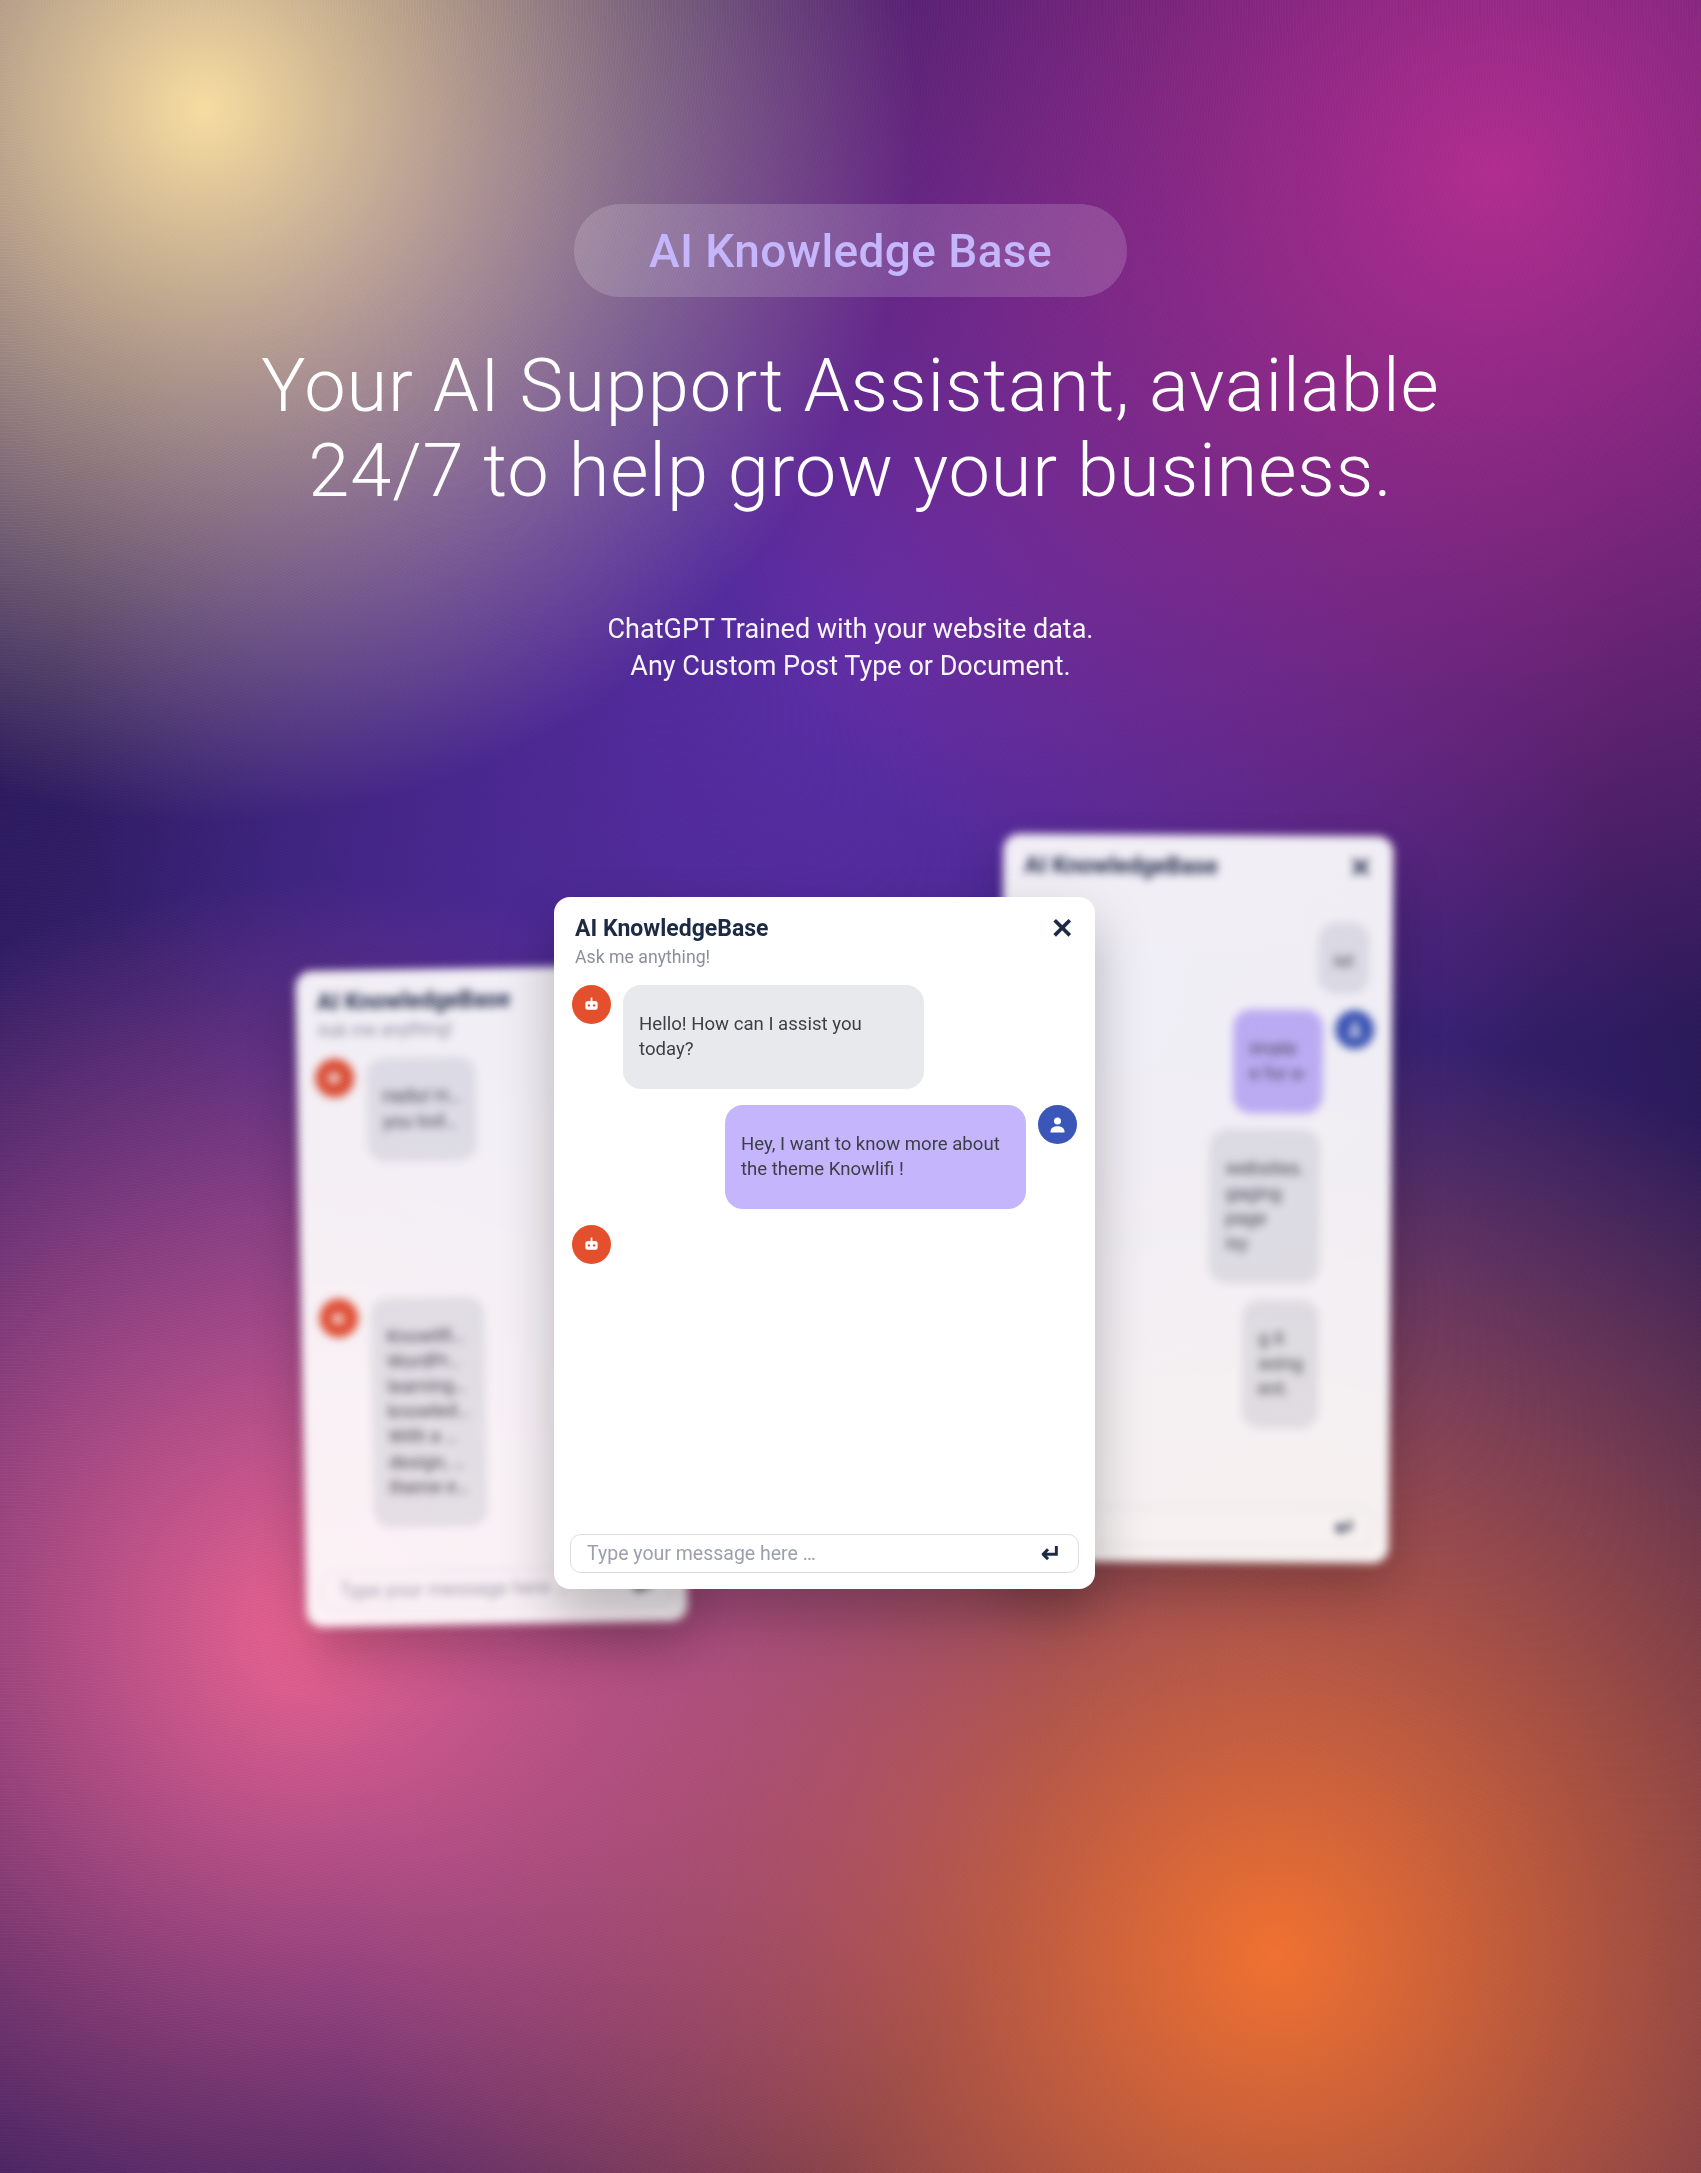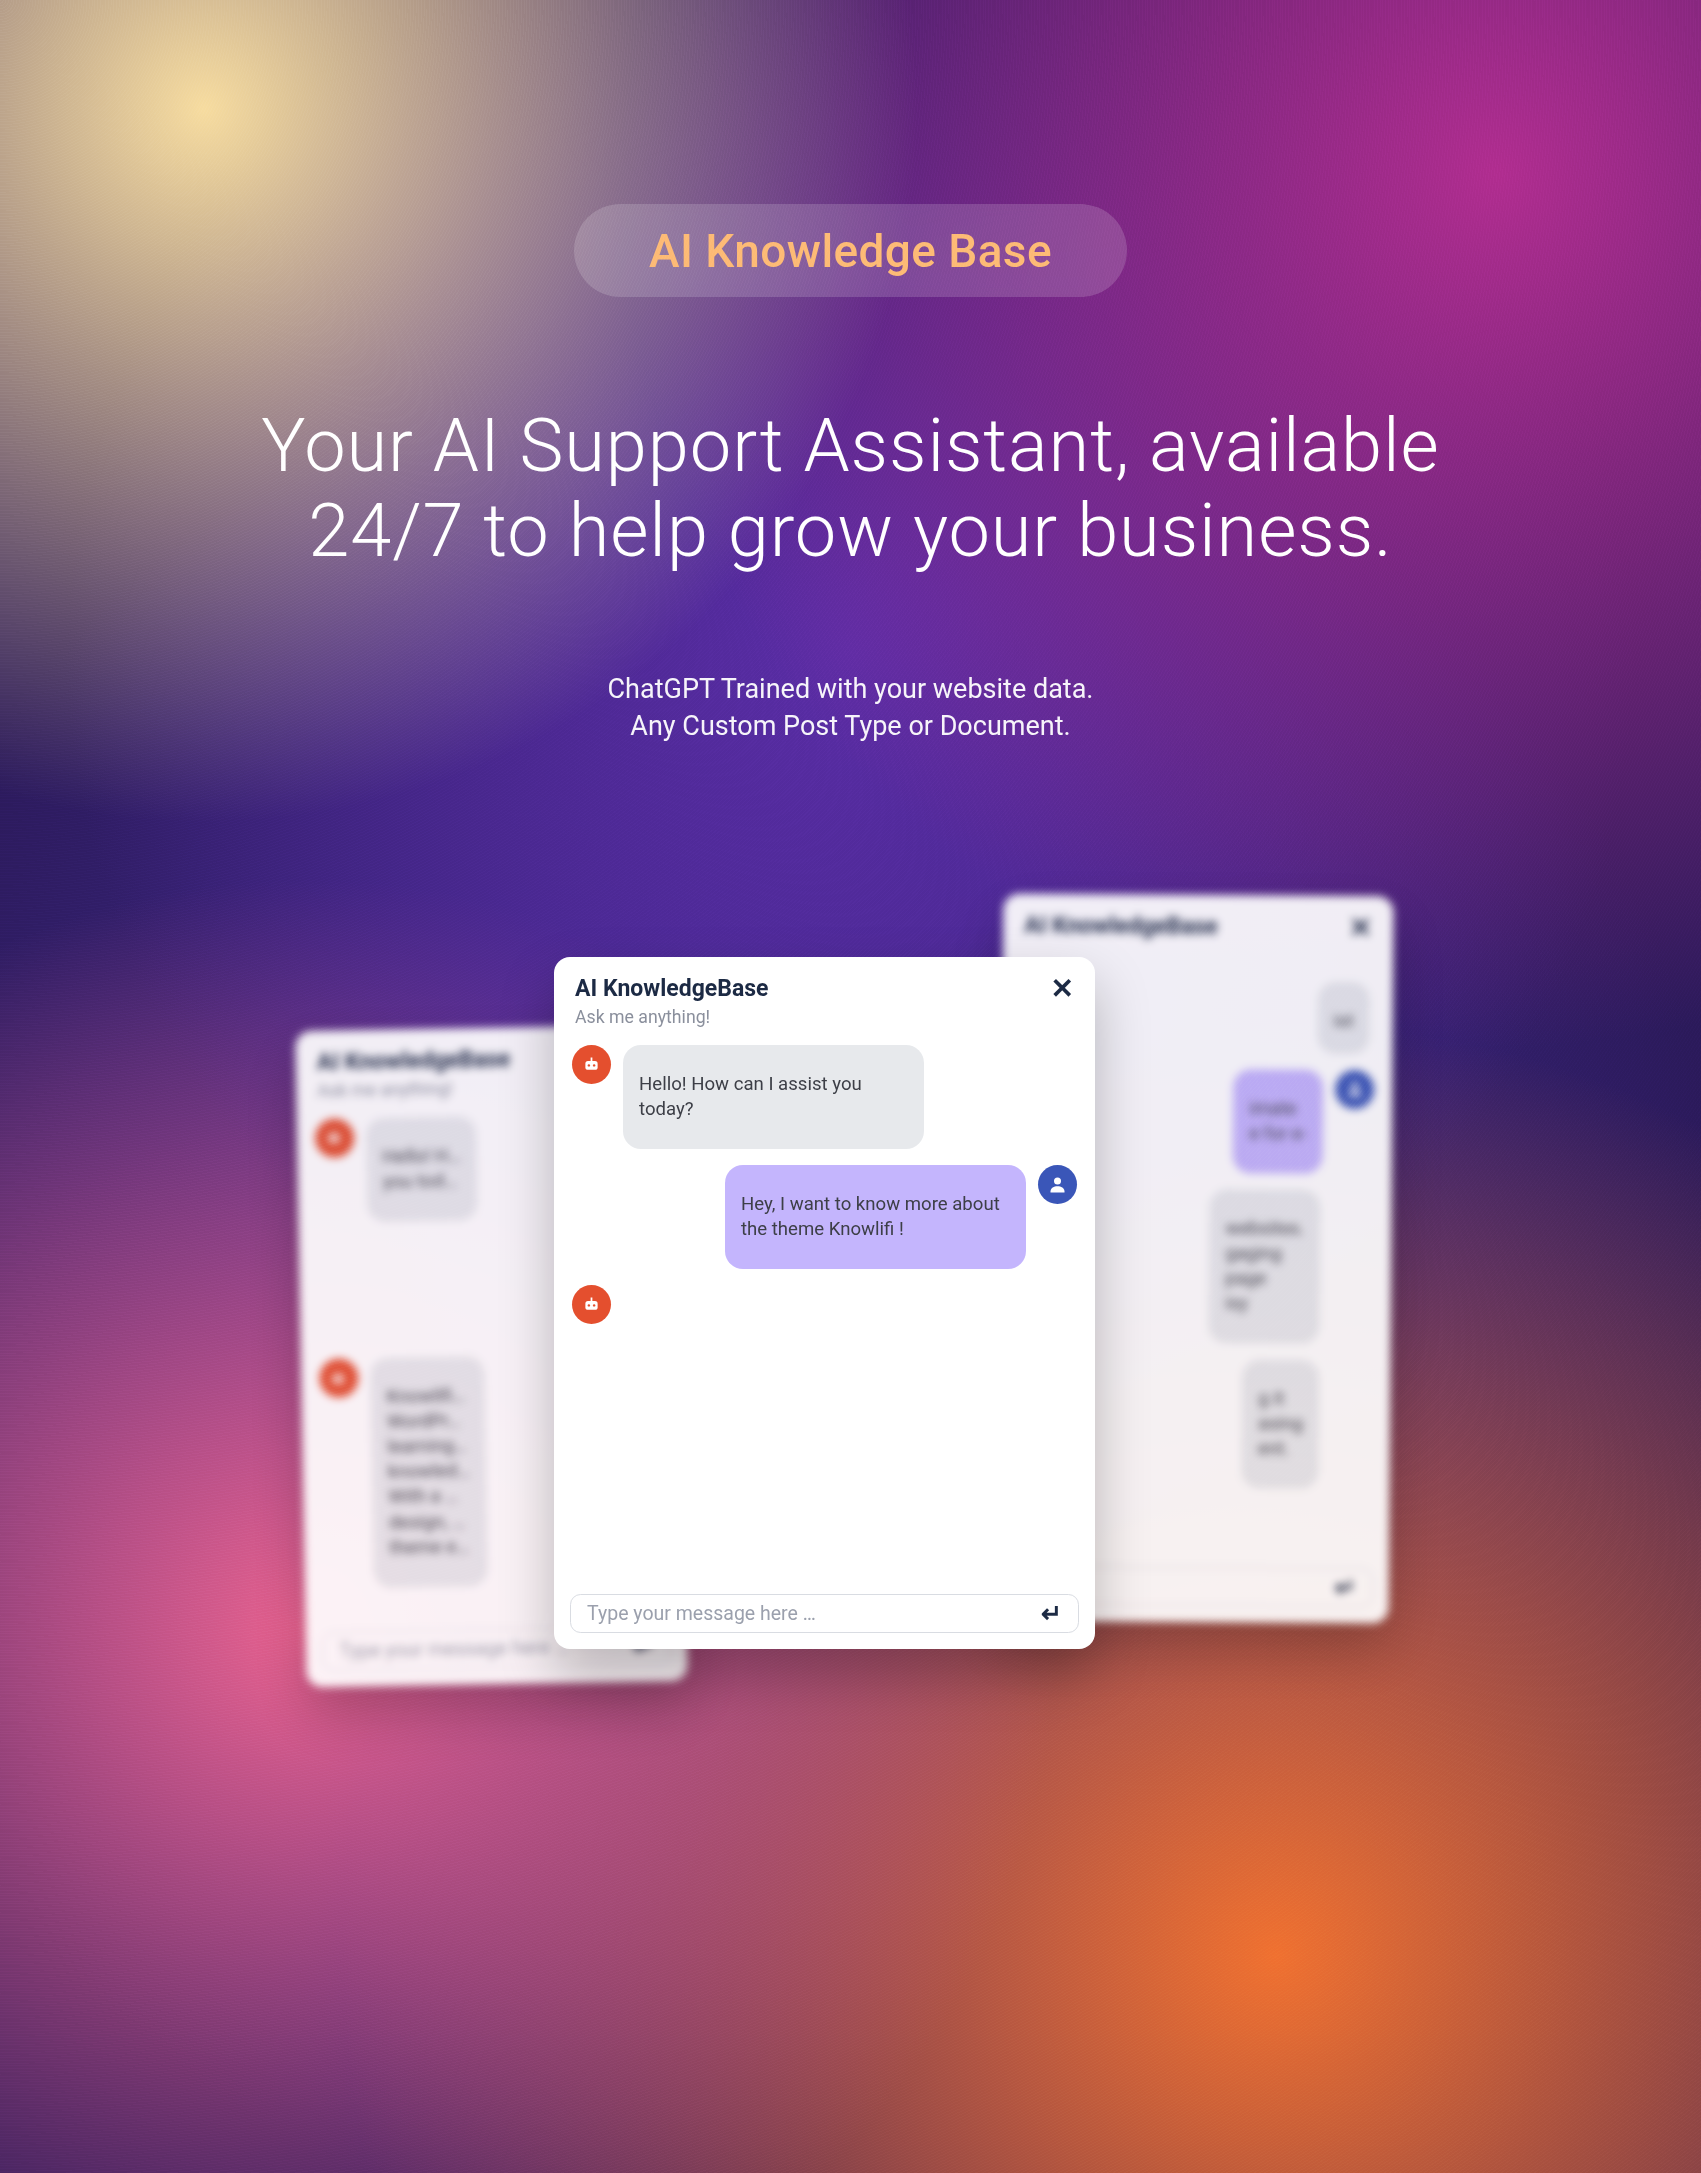--- a/index.html
+++ b/index.html
@@ -40,24 +40,24 @@
   display: inline-flex;
   align-items: center;
   justify-content: center;
   padding: 19.5px 75px;
   border-radius: 886px;
   background: rgba(255,255,255,0.16);
   backdrop-filter: blur(5.3px);
   font-size: 46px;
   font-weight: 500;
   letter-spacing: 0.4px;
-  color: #fdba74;
+  color: #c4b5fd;
 }
 .headline {
-  margin-top: 106px;
+  margin-top: 46px;
   text-align: center;
   font-size: 74px;
   line-height: 1.15;
   font-weight: 300;
   letter-spacing: 0.9px;
   max-width: 1507px;
 }
 .subtext {
   margin-top: 98px;
   text-align: center;

